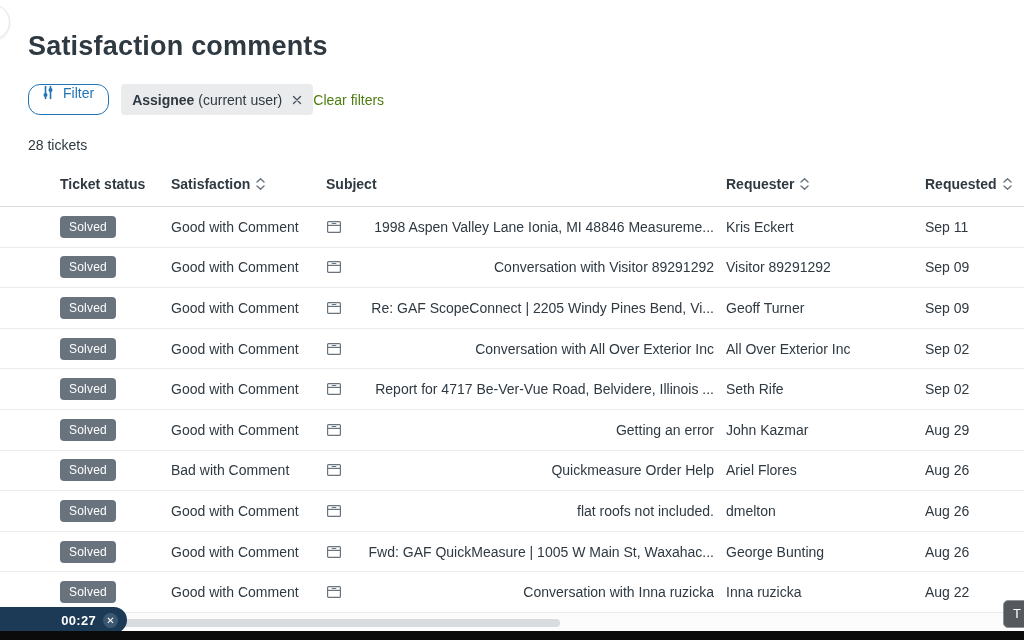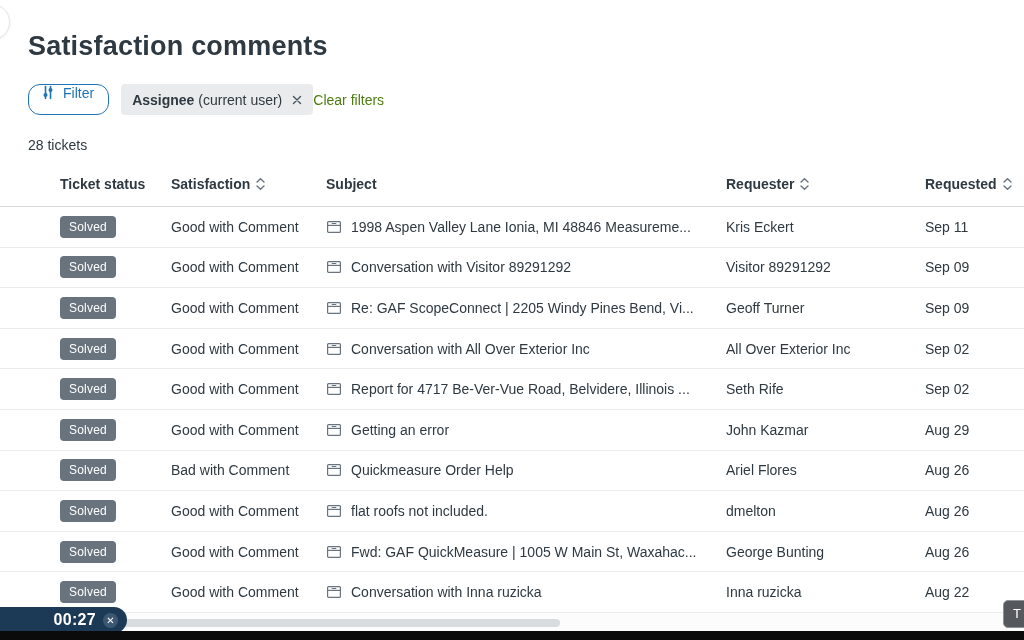--- a/index.html
+++ b/index.html
@@ -39,40 +39,40 @@
   .table{ position:absolute; left:0; top:170px; width:1024px; }
   .thead{ position:relative; height:37px; border-bottom:1px solid #d8dcde; }
   .th{ position:absolute; top:6px; font-size:14px; font-weight:700; color:#2f3941; display:flex; align-items:center; gap:5px; white-space:nowrap; }
   .row{ position:relative; height:40.6px; border-bottom:1px solid #e9ebed; }
   .cell{ position:absolute; top:50%; transform:translateY(-50%); font-size:14px; color:#2f3941; white-space:nowrap; overflow:hidden; text-overflow:ellipsis; }
   .c0{ left:60px;  width:105px; }
   .c1{ left:171px; width:150px; }
   .c2{ left:326px; width:388px;align-items:center; }
   .c3{ left:726px; width:192px; }
   .c4{ left:925px; width:96px;  }
-  .cell.c2{ display:flex; align-items:center; gap:9px; }
+  .cell.c2{ display:flex; align-items:center; gap:18px;justify-content:space-between; }
   .subject-text{ overflow:hidden; text-overflow:ellipsis; white-space:nowrap; }
   .badge{
     display:inline-block; background:#68737d; color:#fff;
     font-size:12px; font-weight:400; line-height:1;
     padding:5px 9px 5px; border-radius:4px; letter-spacing:.2px;
   }
   .sort-icon{ flex:0 0 auto; }
   .ticket-icon{ flex:0 0 auto; }
 
   .hscroll{ position:absolute; left:0; top:613px; width:1024px; height:19px; background:#fcfcfd; }
   .hscroll .thumb{ position:absolute; left:114px; top:6px; width:446px; height:8px; border-radius:4px; background:#d9dcdf; cursor:pointer; }
 
   .timer-pill{
     position:absolute; left:0; top:607px; width:127px; height:26px;
     background:#1c3a56; border-radius:0 14px 14px 0;
     display:flex; align-items:center; justify-content:flex-end;
     gap:7px; padding-right:9px; z-index:5;
   }
-  .timer-pill .t-val{ color:#fff; font-size:16px; font-weight:700; letter-spacing:.3px;padding-left:17px; }
+  .timer-pill .t-val{ color:#fff; font-size:13px; font-weight:700; letter-spacing:.3px;padding-left:17px; }
   .timer-x{
     width:15px; height:15px; border-radius:50%; background:#3c5871;
     color:#fff; font-size:10px; font-weight:700; line-height:15px;
     text-align:center; cursor:pointer;
   }
   .tooltip-partial{
     position:absolute; left:1003px; top:600px; width:40px; height:28px;
     background:#55595e; border:1px solid #8d9297; border-radius:5px;
     color:#fff; font-size:13px; line-height:26px; padding-left:9px; z-index:4;
   }

